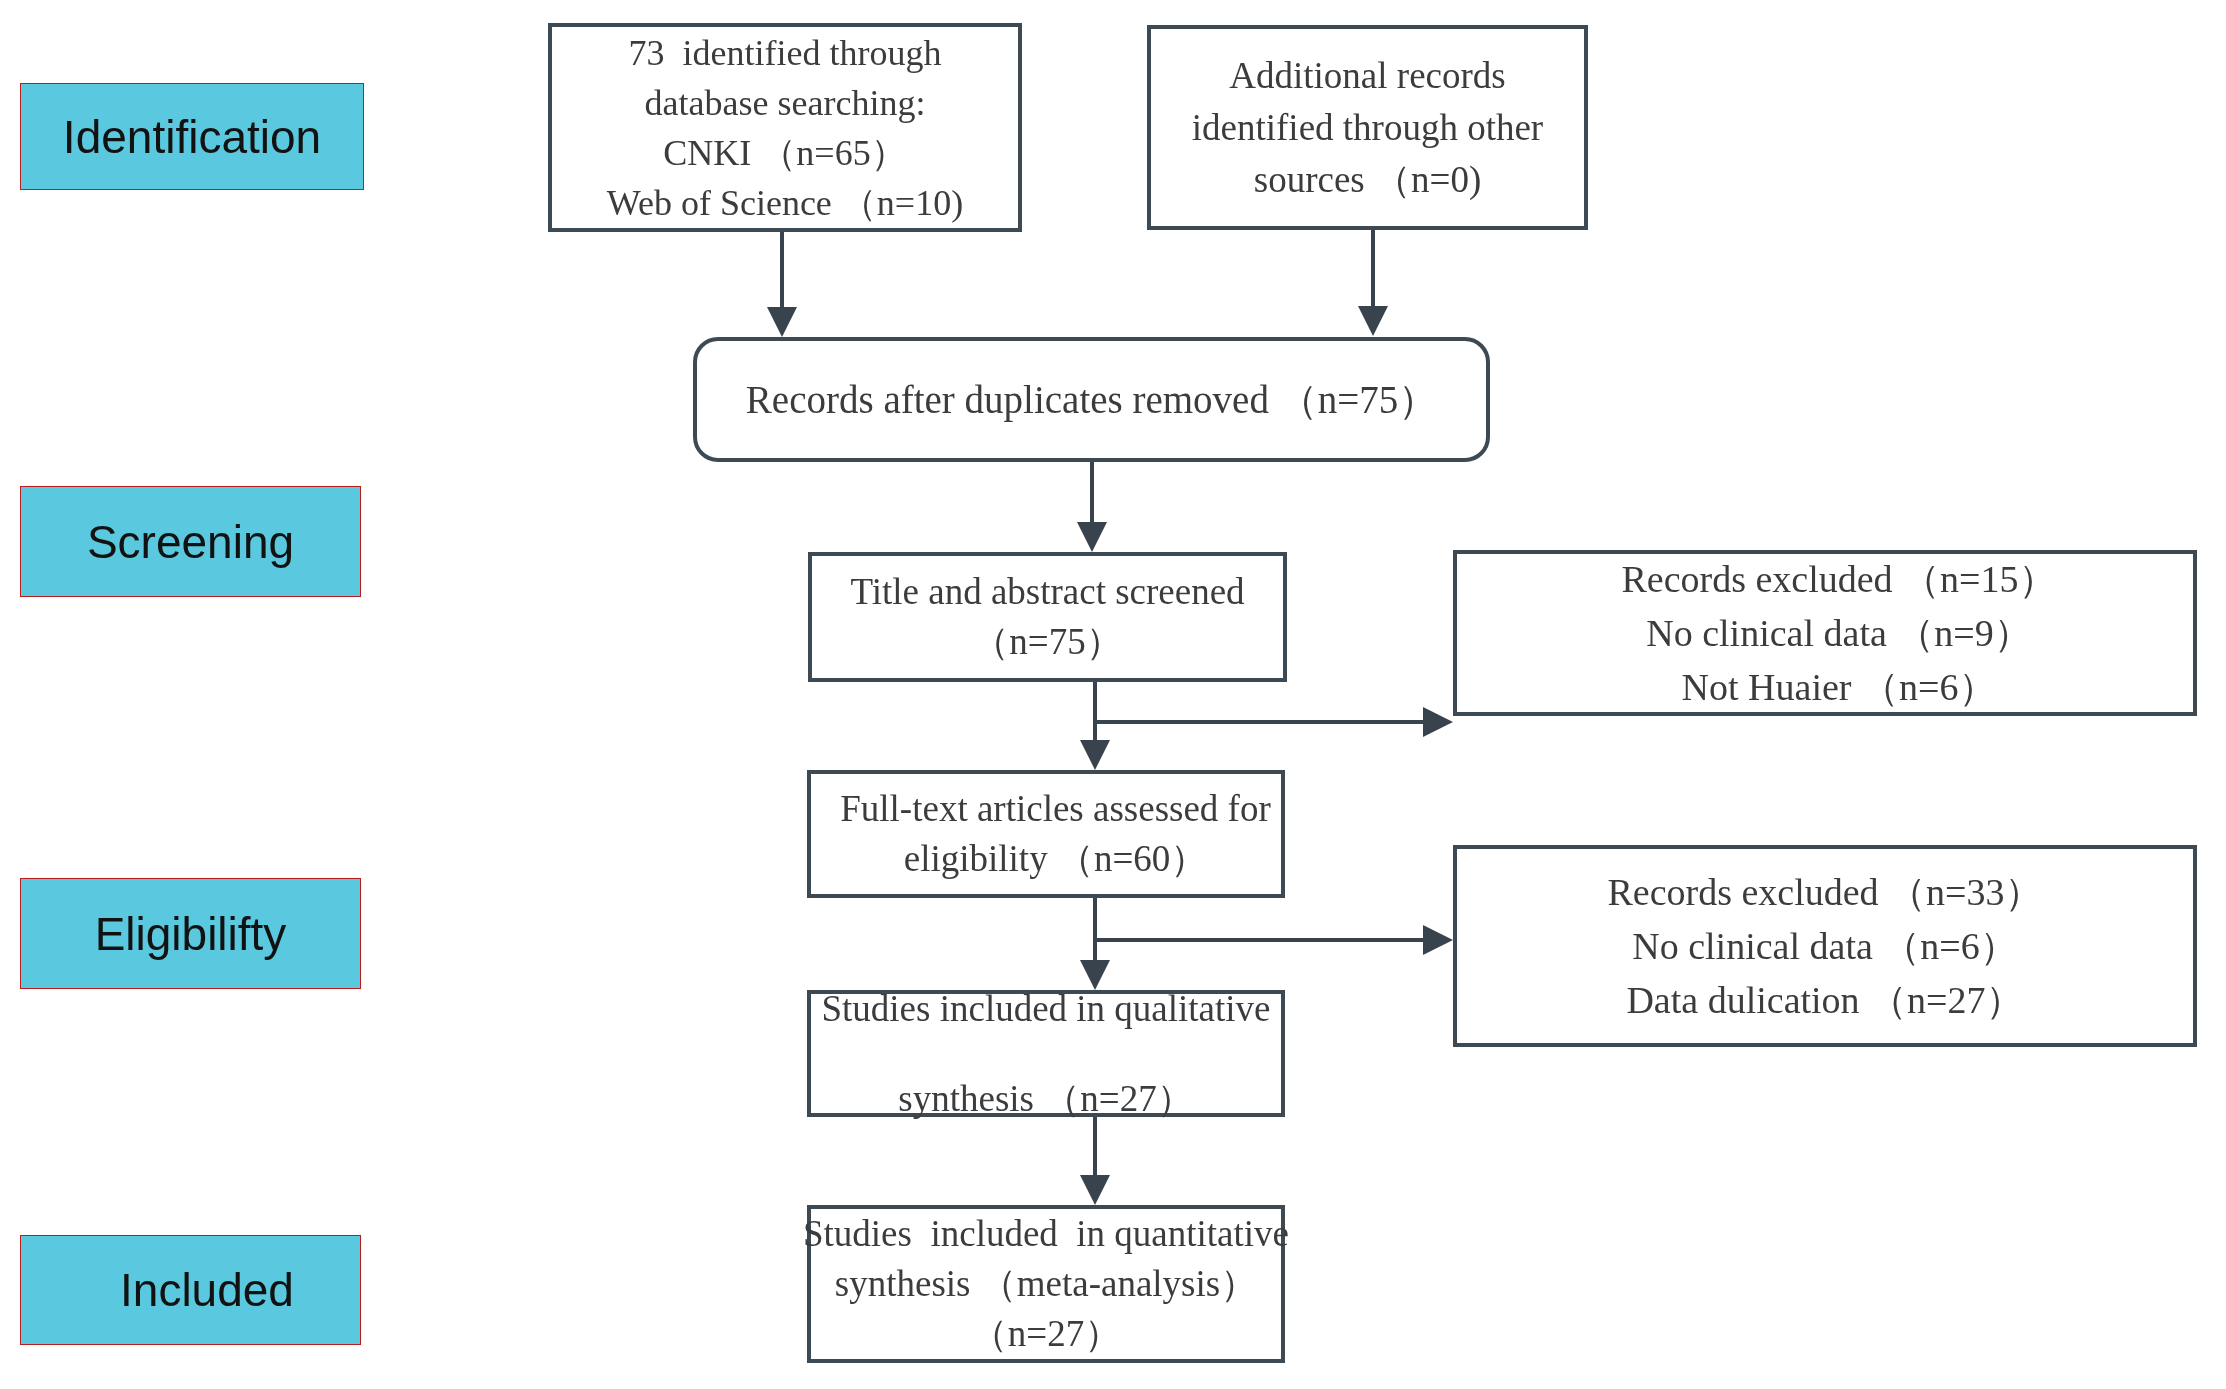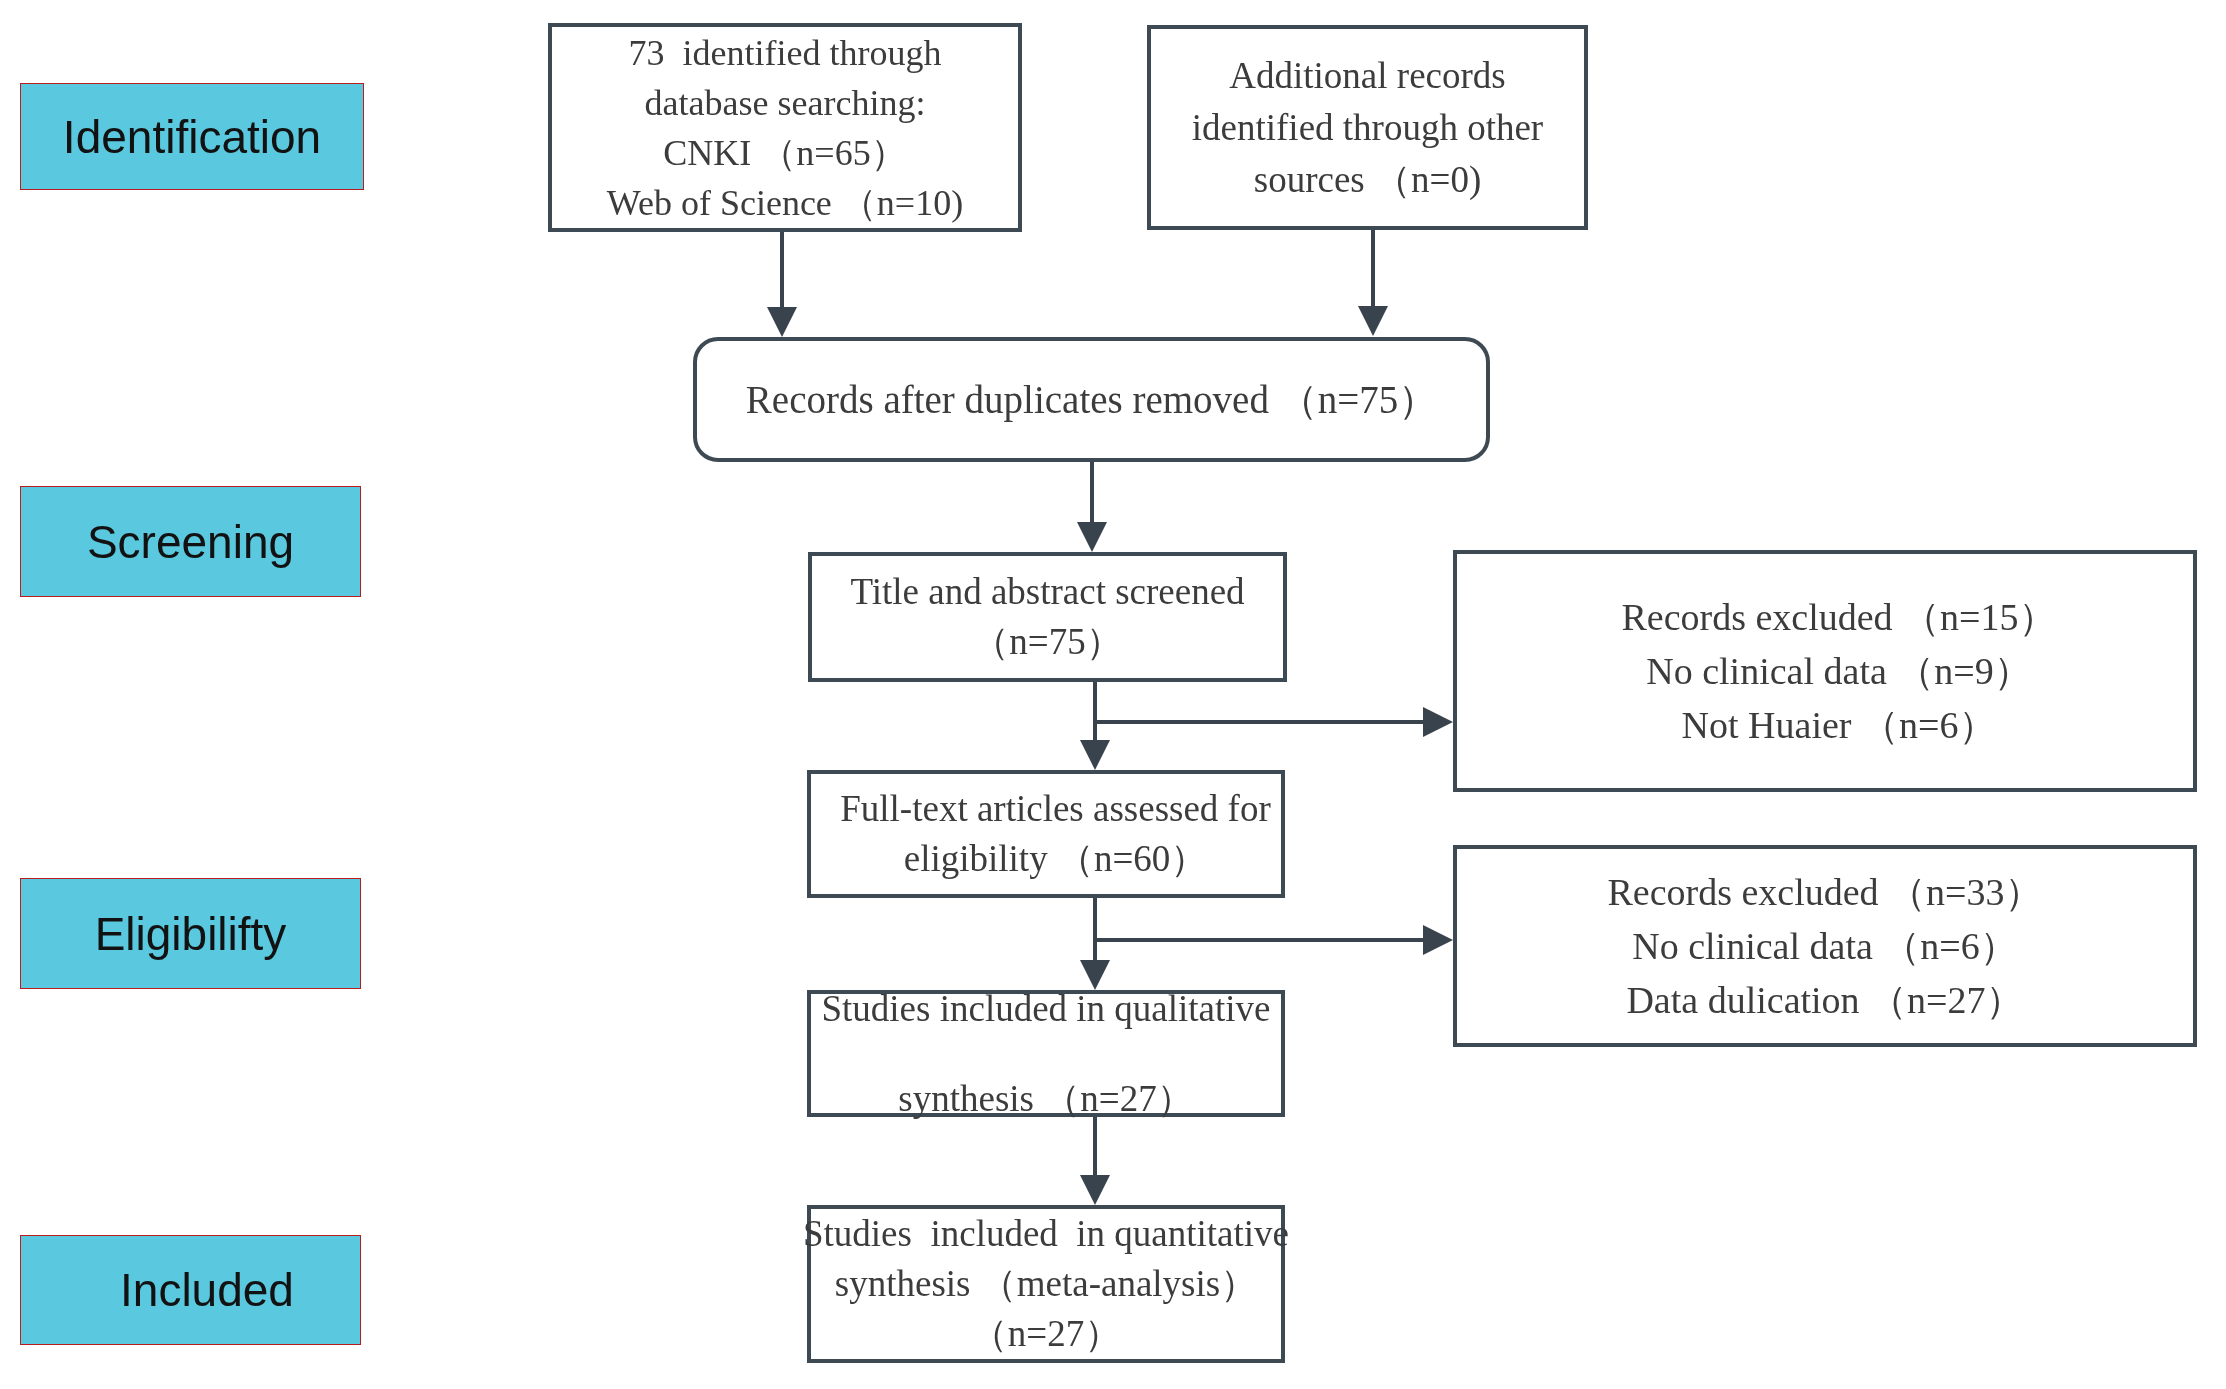--- a/index.html
+++ b/index.html
@@ -108,21 +108,21 @@
 
   <div class="flow-box fs39" style="left:693px; top:337px; width:797px; height:125px;border-radius:25px;">
     <span class="line">Records after duplicates removed （n=75）</span>
   </div>
 
   <div class="flow-box fs37t" style="left:808px; top:552px; width:479px; height:130px;">
     <span class="line">Title and abstract screened</span>
     <span class="line">（n=75）</span>
   </div>
 
-  <div class="flow-box fs38" style="left:1453px; top:550px; width:744px; height:242px;padding-left:28px;">
+  <div class="flow-box fs38" style="left:1453px; top:550px; width:744px; height:166px;padding-left:28px;">
     <span class="line">Records excluded （n=15）</span>
     <span class="line">No clinical data （n=9）</span>
     <span class="line">Not Huaier （n=6）</span>
   </div>
 
   <div class="flow-box fs37t" style="left:807px; top:770px; width:478px; height:128px;padding-left:19px;">
     <span class="line">Full-text articles assessed for</span>
     <span class="line">eligibility （n=60）</span>
   </div>
 

